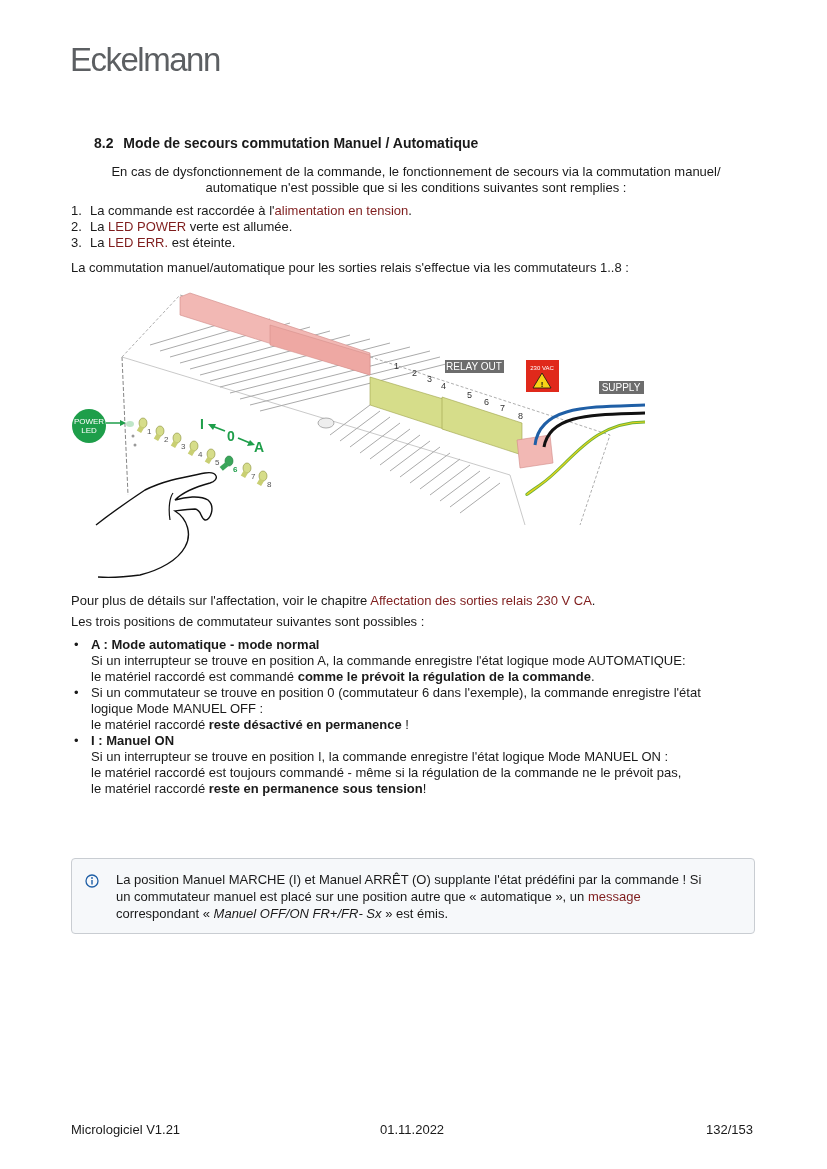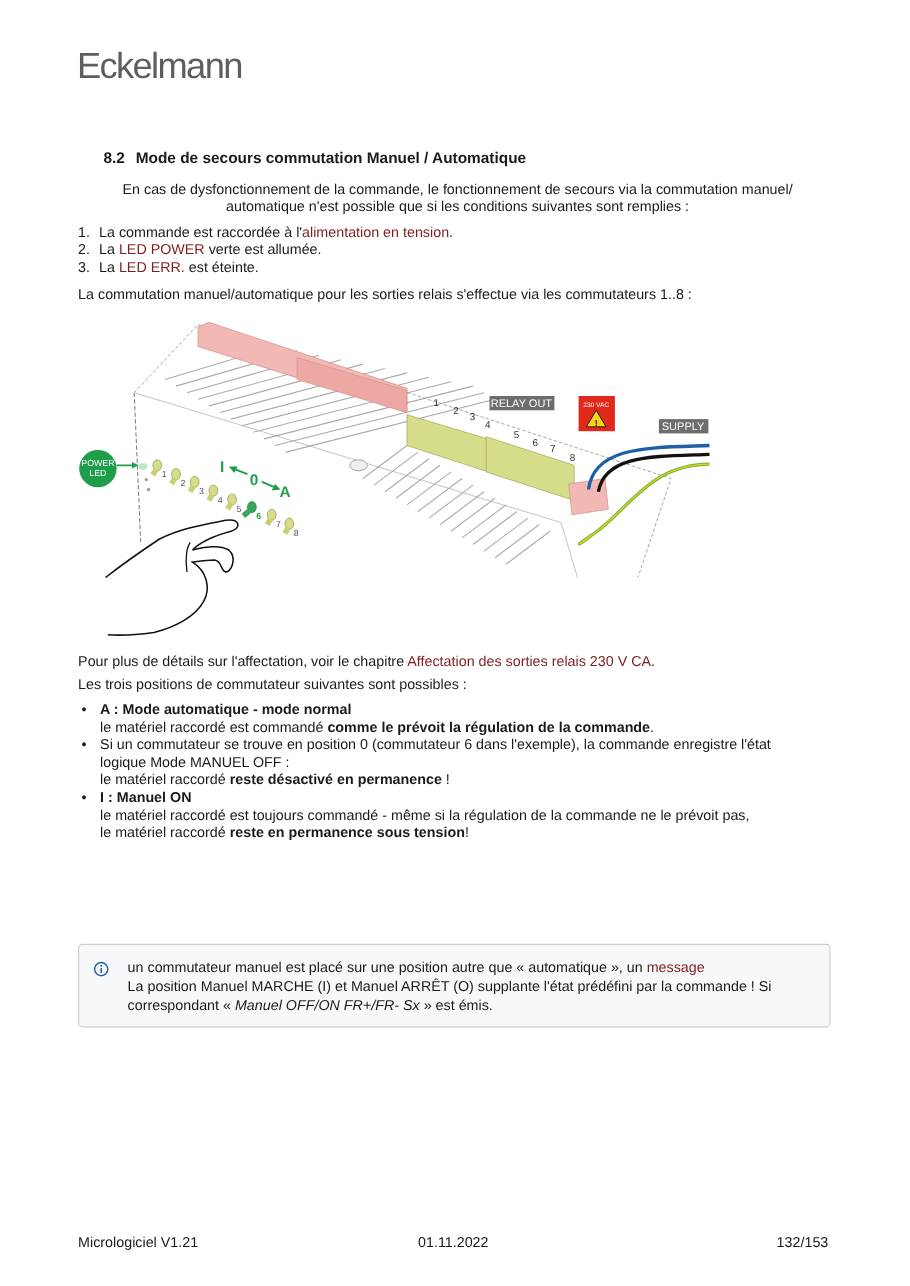--- a/index.html
+++ b/index.html
@@ -198,44 +198,46 @@
 <div class="para" style="top:593px;">
   <span>Pour plus de détails sur l'affectation, voir le chapitre </span><span class="link">Affectation des sorties relais 230 V CA</span><span>.</span>
 </div>
 
 <div class="para" style="top:614px;">Les trois positions de commutateur suivantes sont possibles :</div>
 
 <ul class="modes">
   <li>
     <span class="bullet">•</span>
     <div><b>A : Mode automatique - mode normal</b></div>
+    <div>Si un interrupteur se trouve en position A, la commande enregistre l'état logique mode AUTOMATIQUE:</div>
     <div><span>le matériel raccordé est commandé </span><b>comme le prévoit la régulation de la commande</b><span>.</span></div>
   </li>
   <li>
     <span class="bullet">•</span>
     <div>Si un commutateur se trouve en position 0 (commutateur 6 dans l'exemple), la commande enregistre l'état</div>
     <div>logique Mode MANUEL OFF :</div>
     <div><span>le matériel raccordé </span><b>reste désactivé en permanence</b><span> !</span></div>
   </li>
   <li>
     <span class="bullet">•</span>
     <div><b>I : Manuel ON</b></div>
+    <div>Si un interrupteur se trouve en position I, la commande enregistre l'état logique Mode MANUEL ON :</div>
     <div>le matériel raccordé est toujours commandé - même si la régulation de la commande ne le prévoit pas,</div>
     <div><span>le matériel raccordé </span><b>reste en permanence sous tension</b><span>!</span></div>
   </li>
 </ul>
 
 <div class="infobox">
   <svg class="icon" viewBox="0 0 14 14">
     <circle cx="7" cy="7" r="6" fill="none" stroke="#1f5fa6" stroke-width="1.3"></circle>
     <rect x="6.3" y="6" width="1.4" height="4.5" fill="#1f5fa6"></rect>
     <circle cx="7" cy="4" r="0.9" fill="#1f5fa6"></circle>
   </svg>
   <div class="text">
+    <div>La position Manuel MARCHE (I) et Manuel ARRÊT (O) supplante l'état prédéfini par la commande ! Si</div>
     <div><span>un commutateur manuel est placé sur une position autre que « automatique », un </span><span class="link">message</span></div>
-    <div>La position Manuel MARCHE (I) et Manuel ARRÊT (O) supplante l'état prédéfini par la commande ! Si</div>
     <div><span>correspondant « </span><i>Manuel OFF/ON FR+/FR- Sx</i><span> » est émis.</span></div>
   </div>
 </div>
 
 <div class="footer" style="left:71px;">Micrologiciel V1.21</div>
 <div class="footer" style="left:380px;">01.11.2022</div>
 <div class="footer" style="left:706px;">132/153</div>
 
 </body></html>

